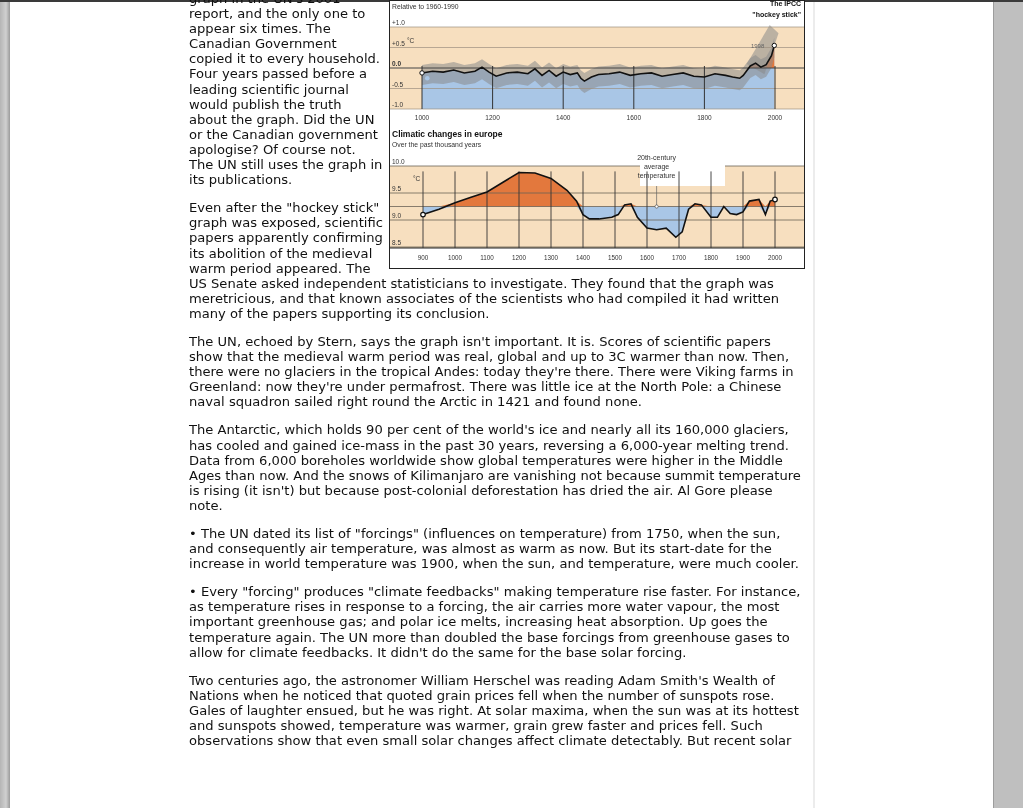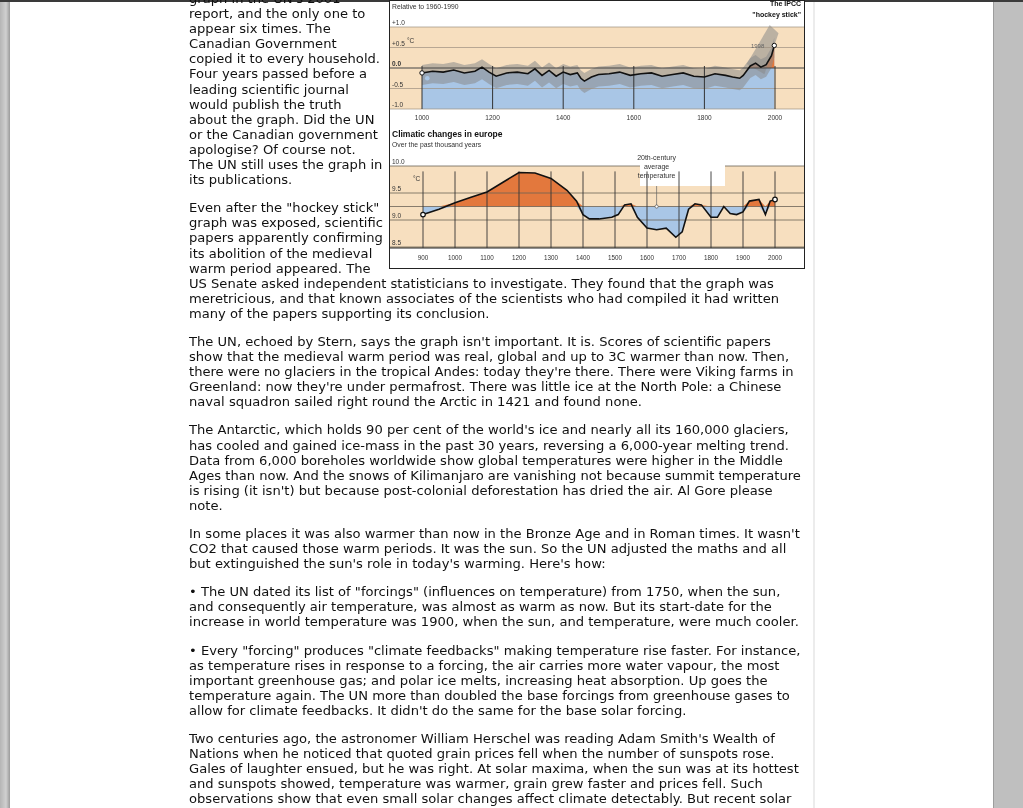--- a/index.html
+++ b/index.html
@@ -124,17 +124,16 @@
         <circle cx="267.6" cy="206.5" r="1.6" fill="#fff" stroke="#555" stroke-width="0.7"></circle>
         <text x="267.6" y="160" font-size="7" fill="#333" font-family="Liberation Sans, sans-serif" text-anchor="middle" font-weight="normal">20th-century</text>
         <text x="267.6" y="169" font-size="7" fill="#333" font-family="Liberation Sans, sans-serif" text-anchor="middle" font-weight="normal">average</text>
         <text x="267.6" y="178" font-size="7" fill="#333" font-family="Liberation Sans, sans-serif" text-anchor="middle" font-weight="normal">temperature</text>
       </svg>
   </div>
   <p>graph in the UN's 2001 report, and the only one to appear six times. The Canadian Government copied it to every household. Four years passed before a leading scientific journal would publish the truth about the graph. Did the UN or the Canadian government apologise? Of course not. The UN still uses the graph in its publications.</p>
   <p>Even after the "hockey stick" graph was exposed, scientific papers apparently confirming its abolition of the medieval warm period appeared. The US Senate asked independent statisticians to investigate. They found that the graph was meretricious, and that known associates of the scientists who had compiled it had written many of the papers supporting its conclusion.</p>
   <p>The UN, echoed by Stern, says the graph isn't important. It is. Scores of scientific papers show that the medieval warm period was real, global and up to 3C warmer than now. Then, there were no glaciers in the tropical Andes: today they're there. There were Viking farms in Greenland: now they're under permafrost. There was little ice at the North Pole: a Chinese naval squadron sailed right round the Arctic in 1421 and found none.</p>
   <p>The Antarctic, which holds 90 per cent of the world's ice and nearly all its 160,000 glaciers, has cooled and gained ice-mass in the past 30 years, reversing a 6,000-year melting trend. Data from 6,000 boreholes worldwide show global temperatures were higher in the Middle Ages than now. And the snows of Kilimanjaro are vanishing not because summit temperature is rising (it isn't) but because post-colonial deforestation has dried the air. Al Gore please note.</p>
-  <p>In some places it was also warmer than now in the Bronze Age and in Roman times. It wasn't CO2 that caused those warm periods. It was the sun. So the UN adjusted the maths and all but extinguished the sun's role in today's warming. Here's how:</p>
   <p>• The UN dated its list of "forcings" (influences on temperature) from 1750, when the sun, and consequently air temperature, was almost as warm as now. But its start-date for the increase in world temperature was 1900, when the sun, and temperature, were much cooler.</p>
   <p>• Every "forcing" produces "climate feedbacks" making temperature rise faster. For instance, as temperature rises in response to a forcing, the air carries more water vapour, the most important greenhouse gas; and polar ice melts, increasing heat absorption. Up goes the temperature again. The UN more than doubled the base forcings from greenhouse gases to allow for climate feedbacks. It didn't do the same for the base solar forcing.</p>
   <p>Two centuries ago, the astronomer William Herschel was reading Adam Smith's Wealth of Nations when he noticed that quoted grain prices fell when the number of sunspots rose. Gales of laughter ensued, but he was right. At solar maxima, when the sun was at its hottest and sunspots showed, temperature was warmer, grain grew faster and prices fell. Such observations show that even small solar changes affect climate detectably. But recent solar</p>
 </div>
 
 </body></html>

